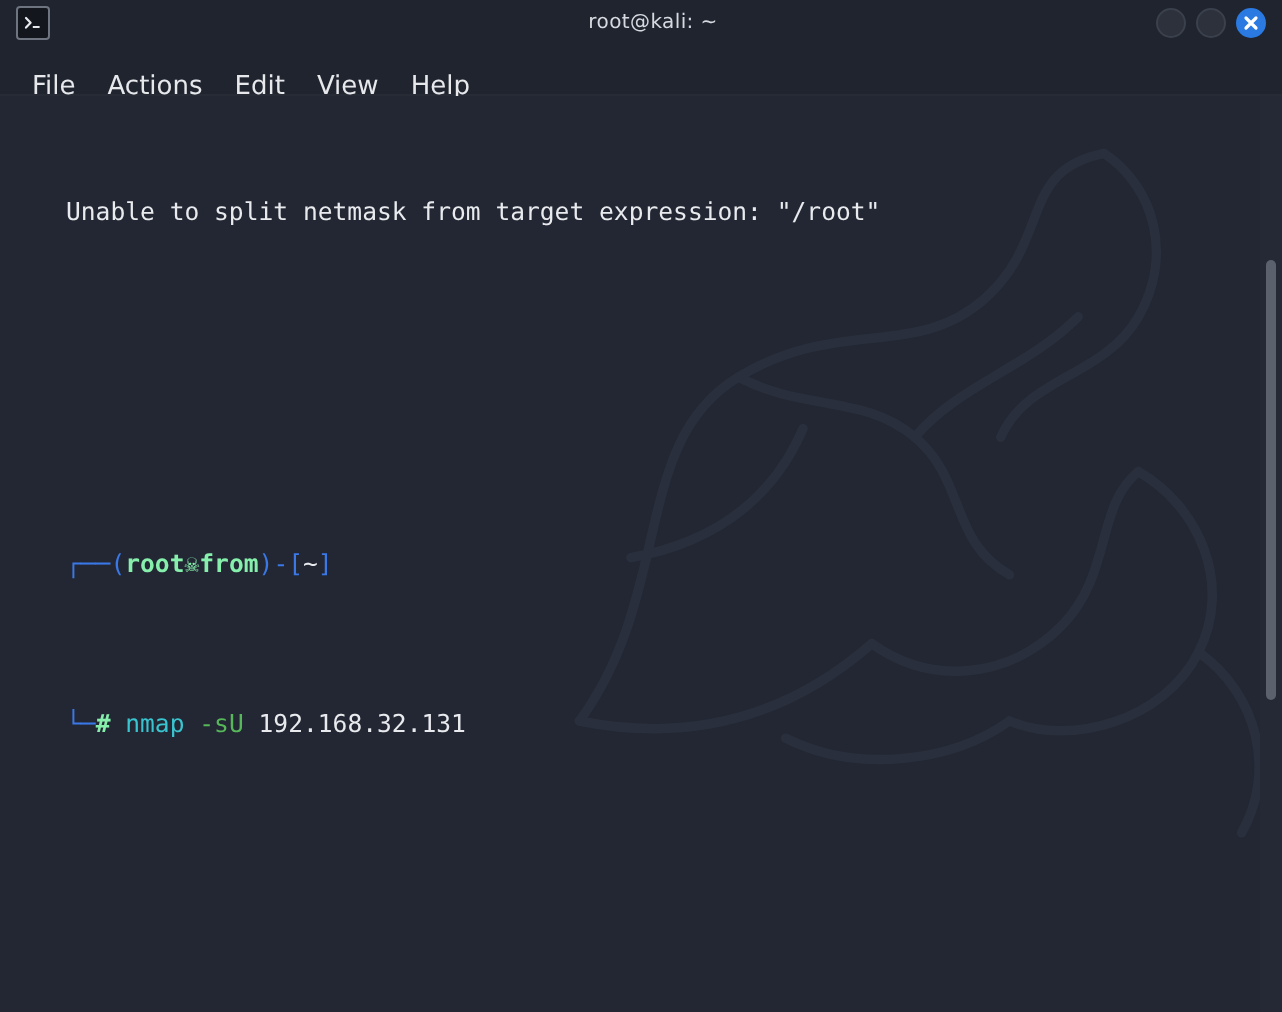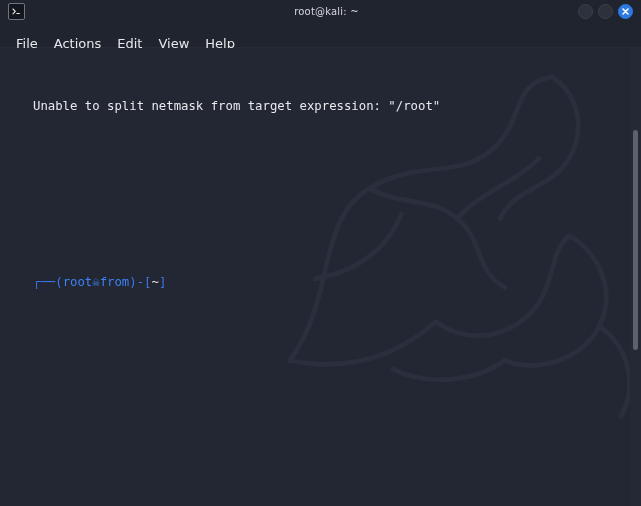--- a/index.html
+++ b/index.html
@@ -135,21 +135,21 @@
     letter-spacing: 0px;
   }
   .tline {
     height: 16px;
     white-space: pre;
     margin-left: 31px;
   }
   .tline.blank { color: transparent; }
 
   .c-white   { color: #e8eaee; }
-  .c-red     { color: #3b82f6; font-weight: normal; }
+  .c-red     { color: #86efac; font-weight: bold; }
   .c-blue    { color: #3b78e7; }
   .c-cyan    { color: #39c5cf; }
   .c-green   { color: #57b85a; }
 
   
   #scrollbar-track {
     position: absolute;
     top: 0;
     right: 0;
     width: 11px;
@@ -234,20 +234,21 @@
     <div id="terminal">
 
       <div class="tline">Unable to split netmask from target expression: "/root"</div>
       <div class="tline blank">&nbsp;</div>
       <div class="tline blank">&nbsp;</div>
 
       
       <div class="tline"><span class="c-blue">┌──</span><span class="c-blue">(</span><span class="c-red">root</span><span class="c-red">☠</span><span class="c-red">from</span><span class="c-blue">)</span><span class="c-blue">-</span><span class="c-blue">[</span><span class="c-white">~</span><span class="c-blue">]</span></div>
 
       
+      <div class="tline"><span class="c-blue">└─</span><span class="c-red">#</span><span> </span><span class="c-cyan">nmap</span><span> </span><span class="c-green">-sU</span><span> </span><span class="c-white">192.168.32.131</span></div>
 
       
       
       
       
       
       
       
       
       

